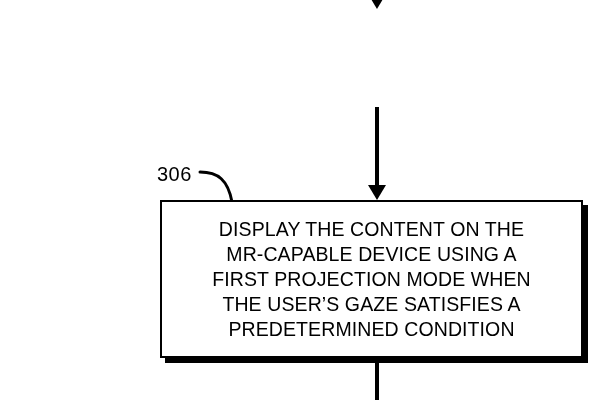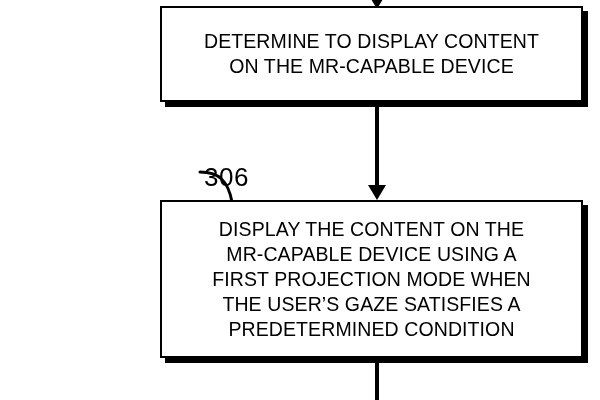--- a/index.html
+++ b/index.html
@@ -97,46 +97,41 @@
     left: 375px;
     top: 363px;
     height: 40px;
   }
 
   
   #ref-306 {
     position: absolute;
     left: 157px;
     top: 164px;
-    font-size: 26px;
+    font-size: 20px;
     color: #000000;
     letter-spacing: 0.5px;
     line-height: 1;
-    margin-left: 47px;
   }
   #leader-306 {
     position: absolute;
     left: 198px;
     top: 166px;
     width: 44px;
     height: 40px;
   }
 </style>
 </head>
 <body>
 
 <div id="canvas">
 
   <div class="conn-line v-line" id="arrow-in-top-line"></div>
   <div class="arrow-head" id="arrow-in-top-head"></div>
 
-  <div class="flow-box" id="box-304">
-    <div class="box-text">DETERMINE TO DISPLAY CONTENT
-ON THE MR-CAPABLE DEVICE</div>
-  </div>
 
   <div class="conn-line v-line" id="arrow-304-306-line"></div>
   <div class="arrow-head" id="arrow-304-306-head"></div>
 
   <div id="ref-306">306</div>
   <svg id="leader-306" viewBox="0 0 44 40">
     <path d="M 2 6 C 20 6, 30 14, 34 36" stroke="#000000" stroke-width="3" fill="none" stroke-linecap="round"></path>
   </svg>
 
   <div class="flow-box" id="box-306">

